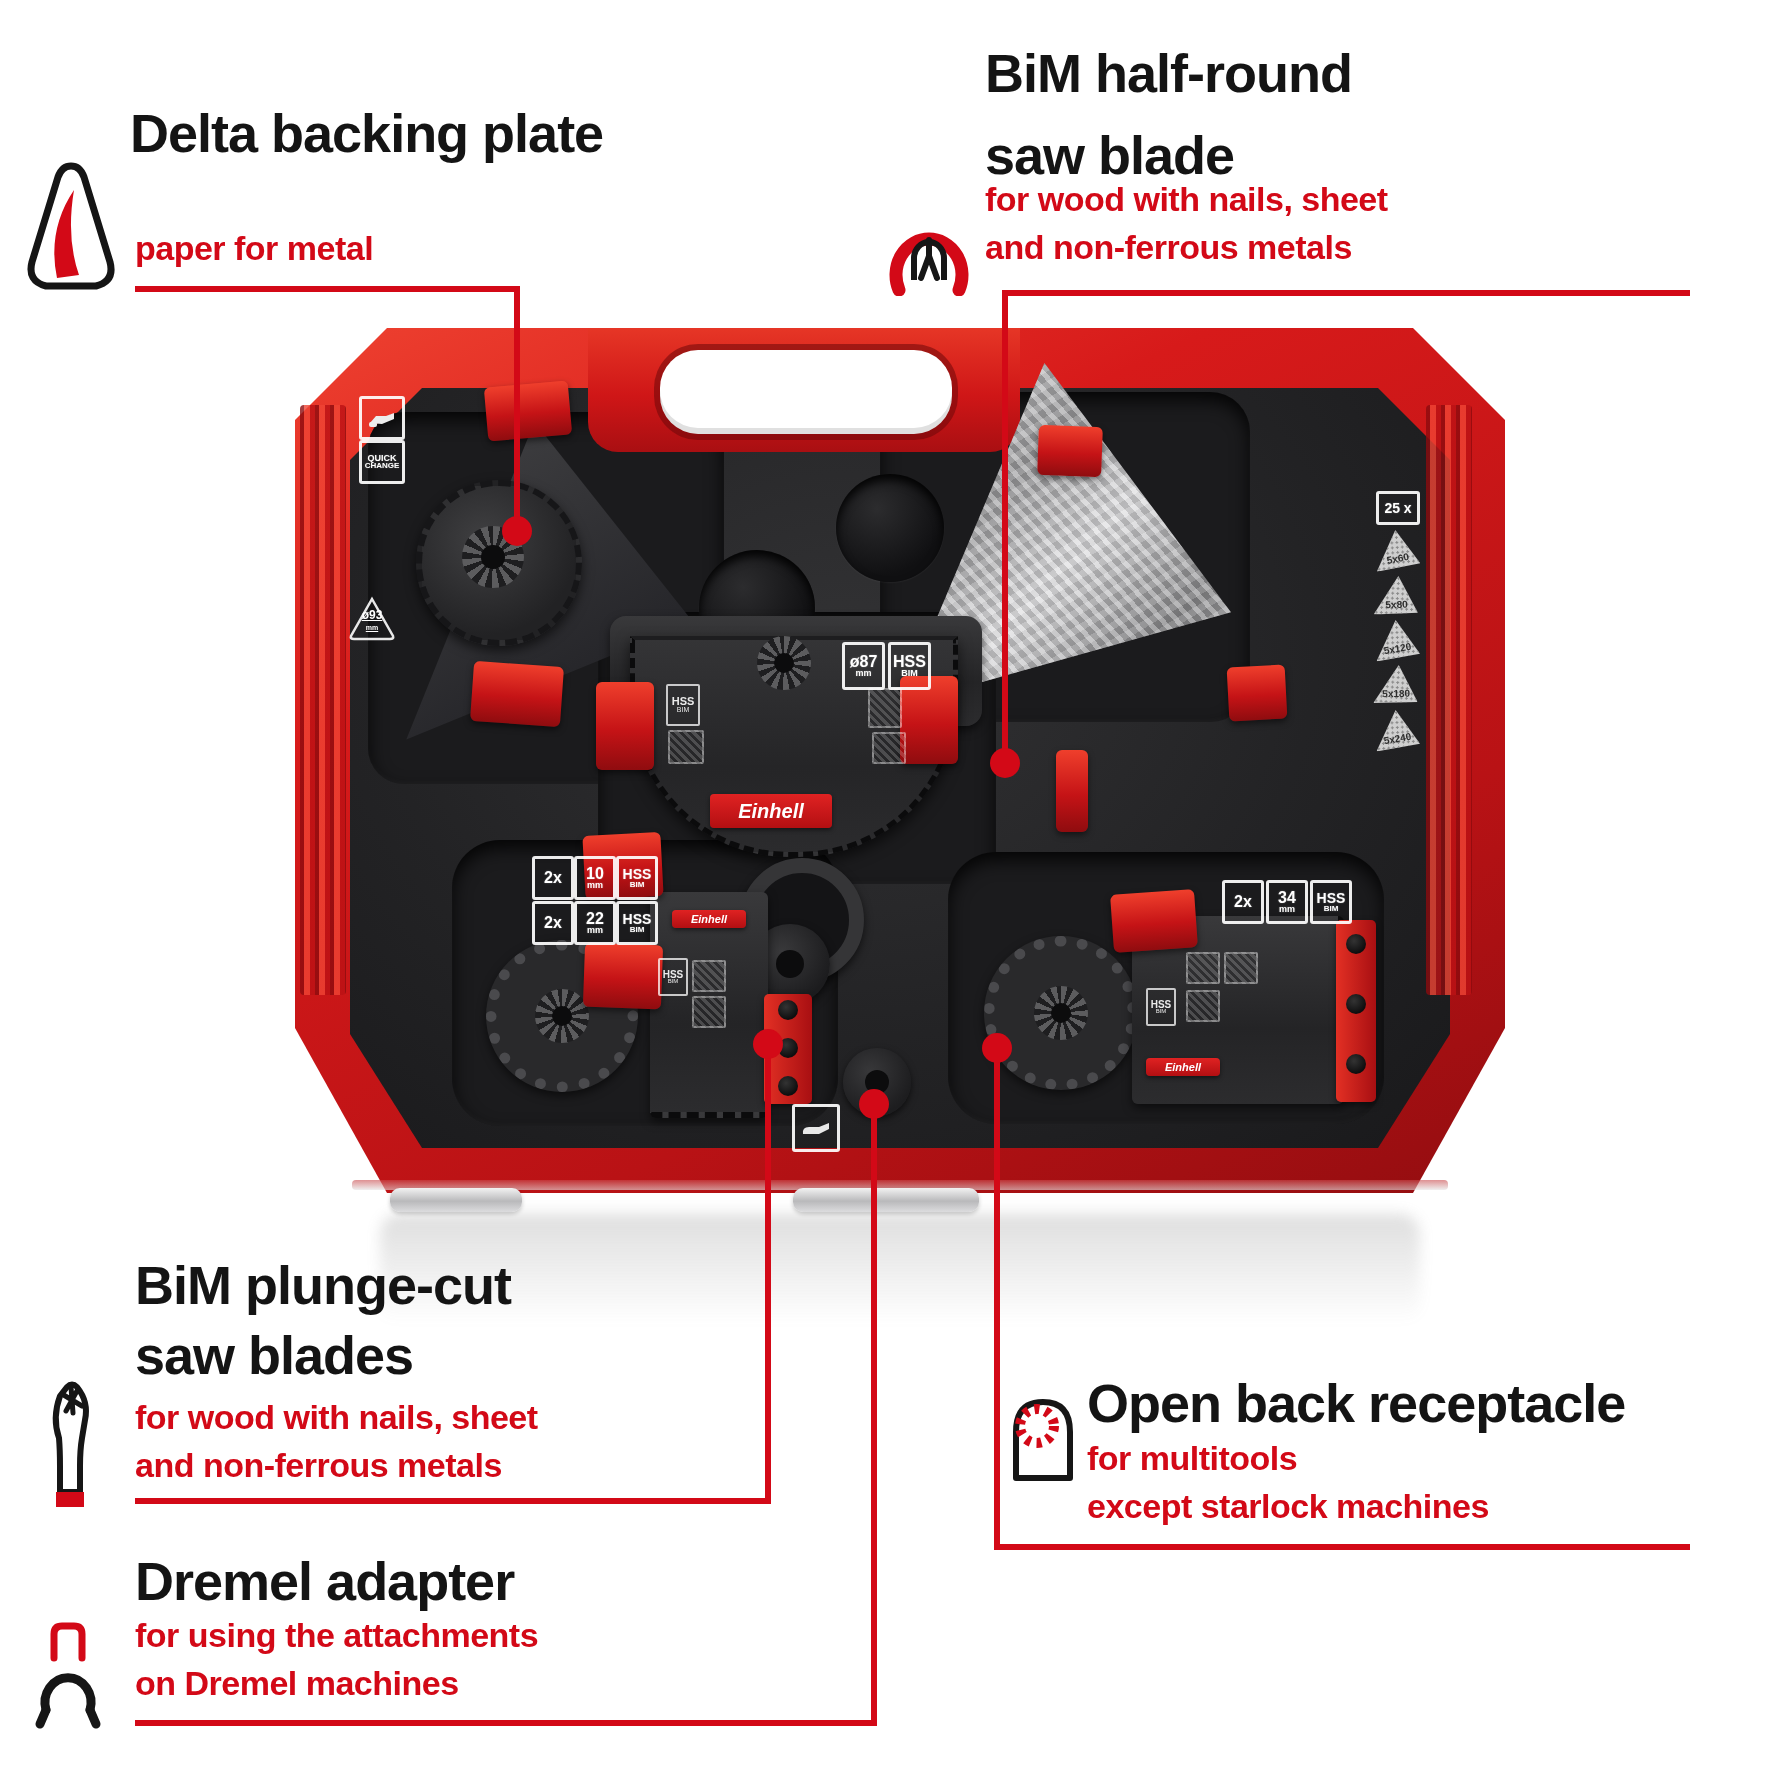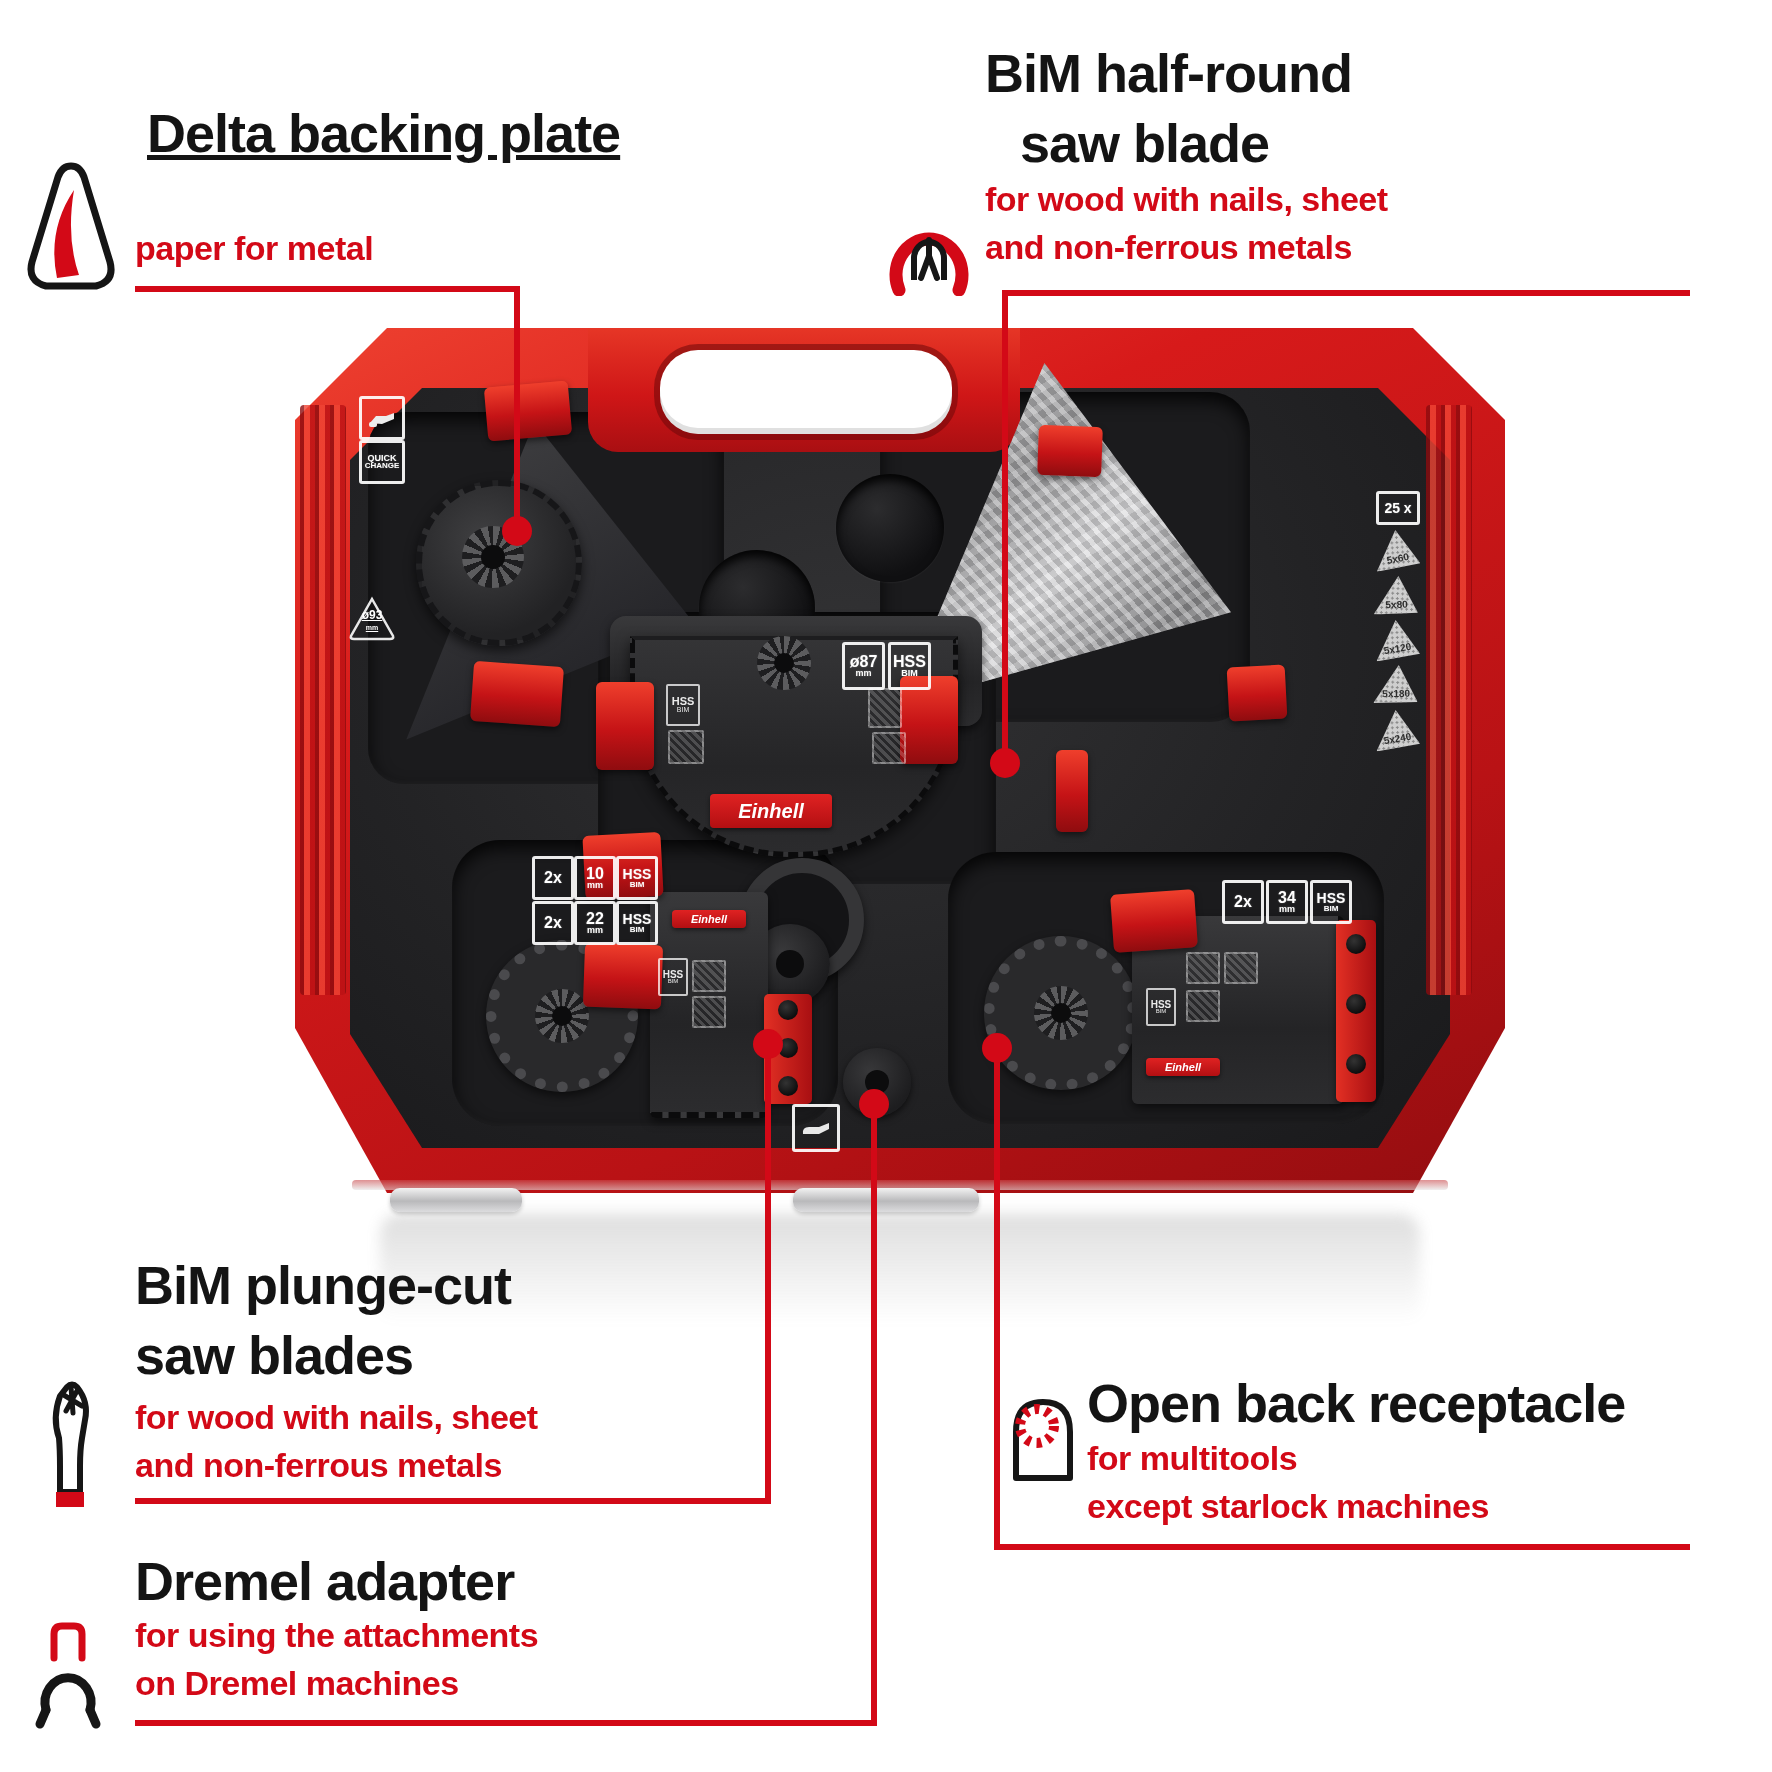--- a/index.html
+++ b/index.html
@@ -277,32 +277,32 @@
     <svg width="32" height="24" viewBox="0 0 32 24">
       <path d="M3,18 Q2,11 9,11 H19 L29,7 V13 L19,18 Z" fill="#e8e8e8"></path>
     </svg>
   </div>
 
   <div class="seam"></div>
   <div class="hingepin" style="left:390px;top:1188px;width:132px;"></div>
   <div class="hingepin" style="left:793px;top:1188px;width:186px;"></div>
   <div class="reflect"></div>
 
-  <div class="title" style="left:147px;top:106px;text-decoration:underline;">Delta backing plate</div>
+  <div class="title" style="left:130px;top:106px;">Delta backing plate</div>
   <div class="desc" style="left:135px;top:231px;">paper for metal</div>
   <svg class="abs" style="left:24px;top:160px;z-index:40;" width="94" height="134" viewBox="0 0 94 134">
     <path d="M47,6 Q56,6 60,17 L86,102 Q91,121 72,126 L22,126 Q3,121 8,102 L34,17 Q38,6 47,6 Z" fill="none" stroke="#151515" stroke-width="7" stroke-linejoin="round"></path>
     <path d="M33,118 Q23,70 50,30 Q42,78 55,115 Z" fill="#d30917"></path>
   </svg>
   <div class="hline" style="left:135px;top:286px;width:382px;"></div>
   <div class="vline" style="left:514px;top:286px;height:245px;"></div>
   <div class="dot" style="left:502px;top:516px;"></div>
 
   <div class="title" style="left:985px;top:46px;">BiM half-round</div>
-  <div class="title" style="left:985px;top:116px;margin-left:35px;">saw blade</div>
+  <div class="title" style="left:985px;top:128px;">saw blade</div>
   <div class="desc" style="left:985px;top:182px;">for wood with nails, sheet</div>
   <div class="desc" style="left:985px;top:230px;">and non-ferrous metals</div>
   <svg class="abs" style="left:884px;top:200px;z-index:40;" width="90" height="96" viewBox="0 0 90 96">
     <path d="M15,90 A33,36 0 1,1 75,90" fill="none" stroke="#d30917" stroke-width="13" stroke-linecap="round"></path>
     <path d="M30,80 V58 A15,16 0 0,1 60,58 V80" fill="none" stroke="#161616" stroke-width="6" stroke-linejoin="round"></path>
     <path d="M45,40 V56 M45,56 L37,78 M45,56 L53,78" fill="none" stroke="#161616" stroke-width="6" stroke-linecap="round"></path>
   </svg>
   <div class="hline" style="left:1002px;top:290px;width:688px;"></div>
   <div class="vline" style="left:1002px;top:290px;height:473px;"></div>
   <div class="dot" style="left:990px;top:748px;"></div>

